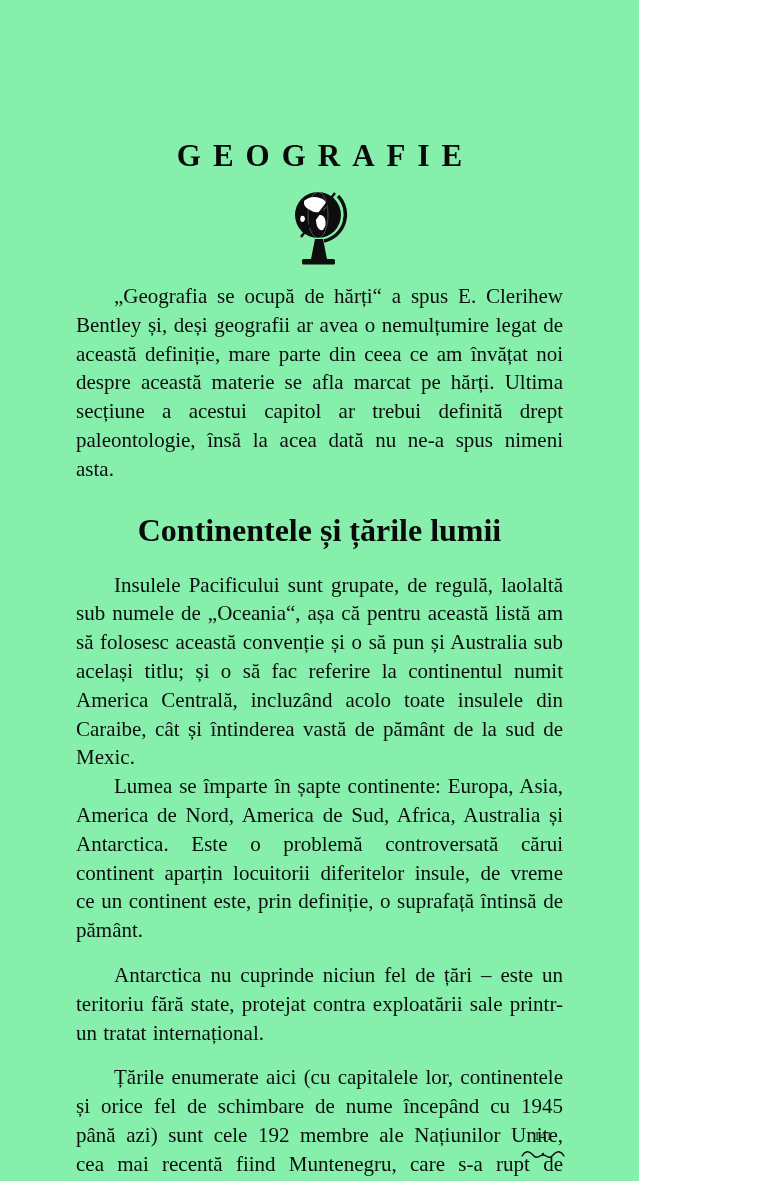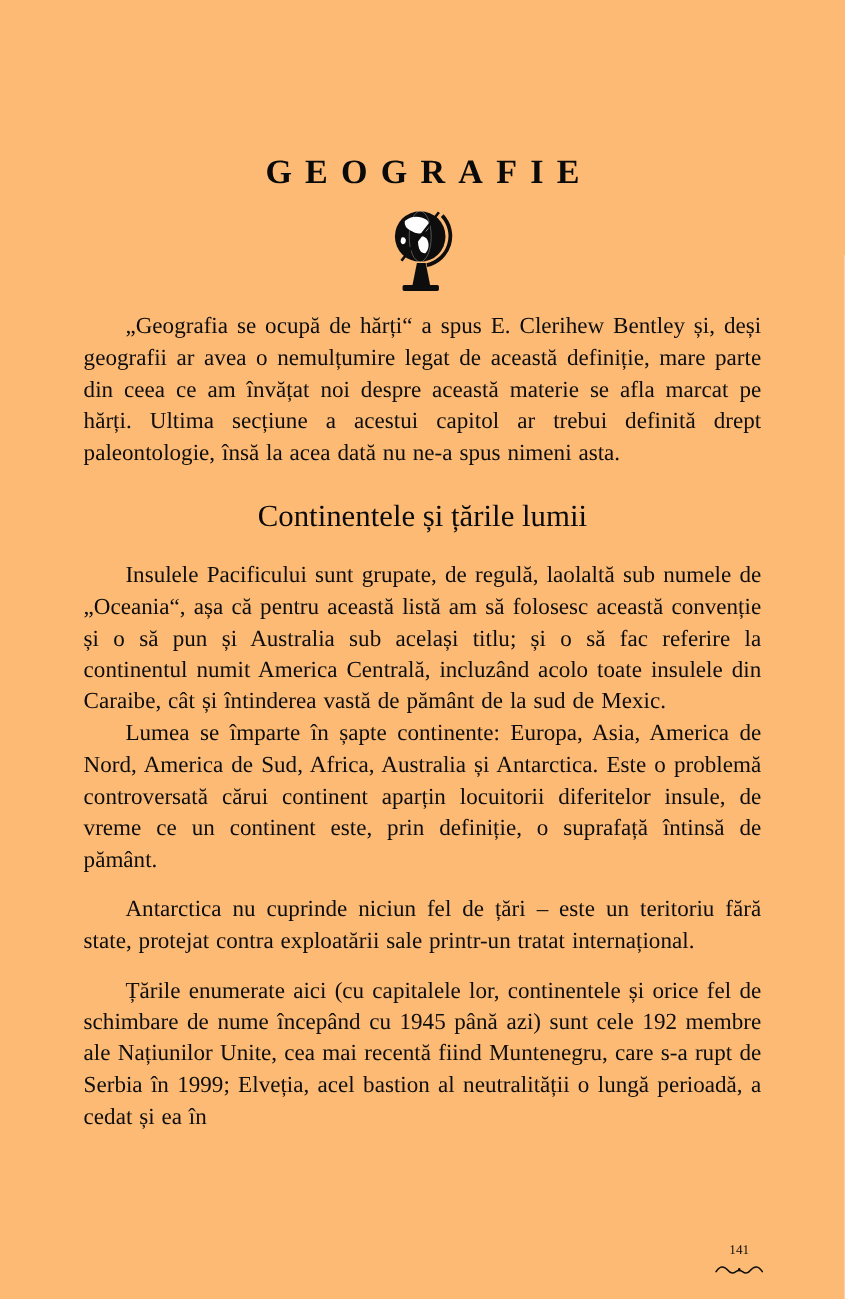--- a/index.html
+++ b/index.html
@@ -1,20 +1,20 @@
 <!DOCTYPE html>
 <html lang="ro"><head>
 <meta charset="utf-8">
 <style>
   html, body { margin: 0; padding: 0; background: #ffffff; }
   .page {
     position: relative;
-    width: 768px;
+    width: 639px;
     height: 1181px;
-    background: #fdba74;
+    background: #86efac;
     color: #0d0d0d;
     font-family: "Liberation Serif", "DejaVu Serif", serif;
     overflow: hidden;
     box-sizing: border-box;
   }
   .content {
     padding: 138px 76px 0 76px;
   }
   .chapter-title {
     margin: 0;
@@ -37,22 +37,22 @@
     text-align: justify;
     text-indent: 38px;
     hyphens: auto;
     -webkit-hyphens: auto;
     word-spacing: 1px;
   }
   .body-text p.gap { margin-top: 16px; }
   .section-heading {
     margin: 28px 0 22px 0;
     text-align: center;
-    font-size: 28px;
-    font-weight: 400;
+    font-size: 32px;
+    font-weight: 700;
     color: #0a0a0a;
   }
   .footer {
     position: absolute;
     right: 66px;
     bottom: 20px;
     text-align: center;
     width: 60px;
   }
   .page-number {

